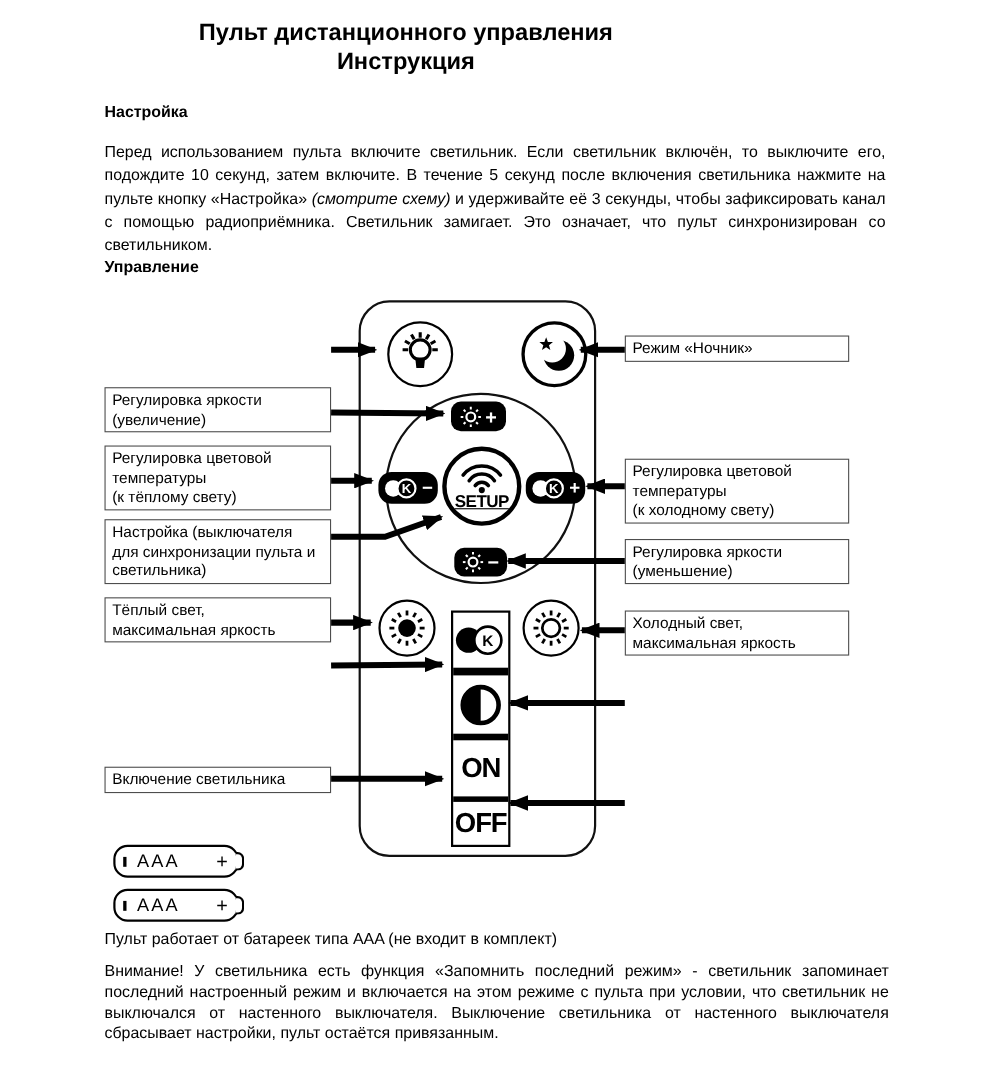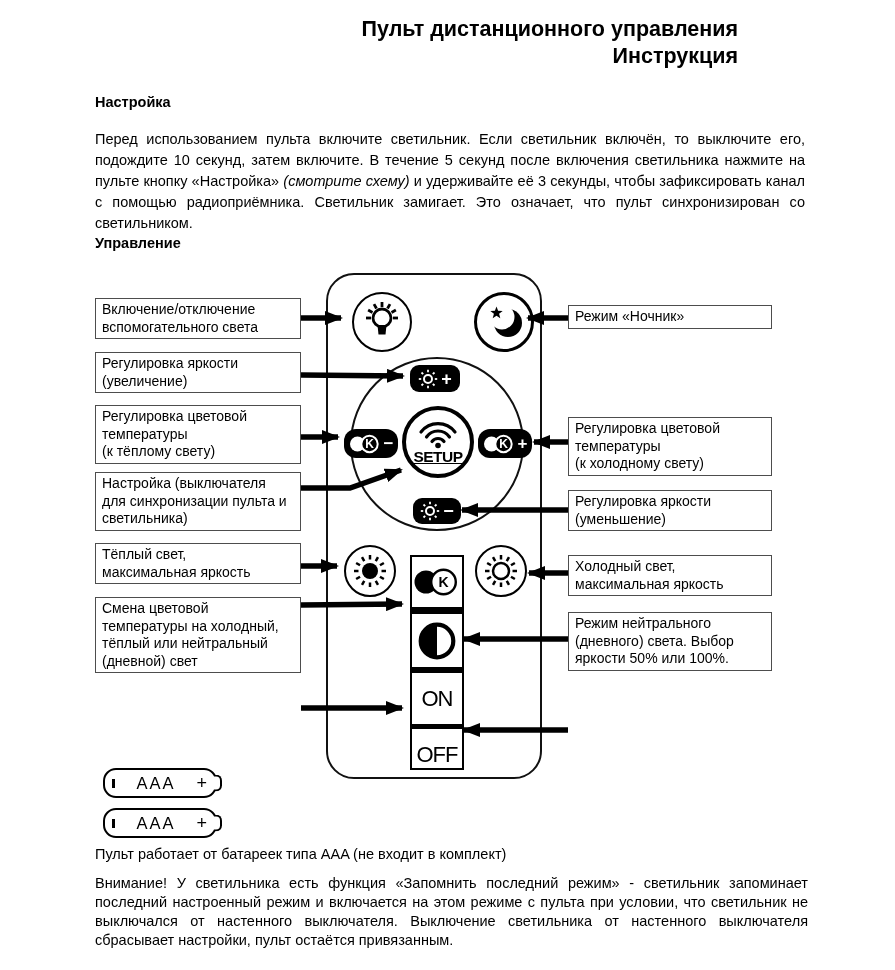--- a/index.html
+++ b/index.html
@@ -1,19 +1,19 @@
 <!DOCTYPE html>
 <html><head>
 <meta charset="utf-8">
 <style>
   html,body{margin:0;padding:0;}
   body{width:895px;height:970px;background:#fff;color:#000;
        font-family:"Liberation Sans","DejaVu Sans",sans-serif;}
   .page{position:relative;width:895px;height:970px;overflow:hidden;background:#fff;}
-  .title{position:absolute;left:0;top:16px;width:738px;text-align:right;
+  .title{position:absolute;left:0;top:16px;width:738px;text-align:center;
          font-size:21.5px;font-weight:bold;line-height:27px;}
   .h{position:absolute;margin:0;font-size:14.5px;font-weight:bold;}
   .h-setup{left:95px;top:94px;}
   .h-control{left:95px;top:235px;}
   .para{position:absolute;margin:0;font-size:14.5px;line-height:21px;text-align:justify;}
   .p-setup{left:95px;top:129px;width:710px;}
   .caption{position:absolute;left:95px;top:846px;margin:0;font-size:14.5px;}
   .warning{position:absolute;left:95px;top:874px;width:713px;margin:0;
            font-size:14.5px;line-height:19px;font-weight:normal;text-align:justify;}
   .callout{position:absolute;box-sizing:border-box;background:#fff;border:1px solid #4d4d4d;
@@ -39,28 +39,28 @@
   .btn-temp-warm .sign,.btn-temp-cold .sign{font-size:17px;}
   .btn-setup{position:absolute;left:74px;top:131px;width:72px;height:72px;border:4px solid #000;
              border-radius:50%;background:#fff;box-sizing:border-box;z-index:2;
              display:flex;flex-direction:column;align-items:center;justify-content:center;}
   .setup-label{font-size:15.5px;font-weight:bold;letter-spacing:-0.5px;margin-top:-1px;text-decoration:underline;}
   .btn-warm-max{left:16px;top:270px;width:52px;height:52px;border:2px solid #000;}
   .btn-cold-max{left:147px;top:270px;width:52px;height:52px;border:2px solid #000;}
   .strip{position:absolute;left:82px;top:280px;width:54px;height:215px;border:2px solid #000;
          box-sizing:border-box;background:#fff;display:flex;flex-direction:column;}
   .cell{display:flex;align-items:center;justify-content:center;}
-  .c1{height:50px;} .c2{height:53px;} .c3{height:51px;} .c4{flex:1;align-items:flex-end;}
+  .c1{height:50px;} .c2{height:53px;} .c3{height:51px;} .c4{flex:1;}
   .sep1{height:7px;background:#000;} .sep2{height:6px;background:#000;} .sep3{height:5px;background:#000;}
-  .onoff{font-size:22px;font-weight:normal;letter-spacing:-1px;}
+  .onoff{font-size:25px;font-weight:bold;letter-spacing:-1px;}
   .arrows{position:absolute;left:0;top:0;pointer-events:none;z-index:5;}
   .battery{position:absolute;width:114px;height:30px;border:2.5px solid #000;border-radius:13px;
            background:#fff;box-sizing:border-box;display:flex;align-items:center;}
   .battery .term{width:2.5px;height:9px;background:#000;margin-left:7px;flex:none;}
-  .battery .blabel{font-size:16.5px;letter-spacing:2px;margin-left:22px;}
+  .battery .blabel{font-size:16.5px;letter-spacing:2px;margin-left:10px;}
   .battery .bplus{margin-left:auto;margin-right:8px;font-size:18px;}
   .battery .nub{position:absolute;right:-7px;top:50%;transform:translateY(-50%);
                 width:6px;height:13px;border:2.5px solid #000;border-left:none;
                 border-radius:0 6px 6px 0;background:#fff;box-sizing:content-box;}
 </style>
 </head>
 <body>
 
 <div class="page">
 
@@ -68,48 +68,40 @@
     <div>Пульт дистанционного управления</div>
     <div>Инструкция</div>
   </div>
 
   <p class="h h-setup">Настройка</p>
 
   <p class="para p-setup"><span>Перед использованием пульта включите светильник. Если светильник включён, то выключите его, подождите 10 секунд, затем включите. В течение 5 секунд после включения светильника нажмите на пульте кнопку «Настройка» </span><i>(смотрите схему)</i><span> и удерживайте её 3 секунды, чтобы зафиксировать канал с помощью радиоприёмника. Светильник замигает. Это означает, что пульт синхронизирован со светильником.</span></p>
 
   <p class="h h-control">Управление</p>
 
-  <div class="callout cl" style="top:298px">Включение/отключение
-вспомогательного света</div>
   <div class="callout cl" style="top:352px">Регулировка яркости
 (увеличение)</div>
   <div class="callout cl" style="top:405px">Регулировка цветовой
 температуры
 (к тёплому свету)</div>
   <div class="callout cl" style="top:472px">Настройка (выключателя
 для синхронизации пульта и
 светильника)</div>
   <div class="callout cl" style="top:543px">Тёплый свет,
 максимальная яркость</div>
-  <div class="callout cl" style="top:597px">Смена цветовой
-температуры на холодный,
-тёплый или нейтральный
-(дневной) свет</div>
+  <div class="callout cl" style="top:697px">Включение светильника</div>
 
   <div class="callout cr" style="top:305px">Режим «Ночник»</div>
   <div class="callout cr" style="top:417px">Регулировка цветовой
 температуры
 (к холодному свету)</div>
   <div class="callout cr" style="top:490px">Регулировка яркости
 (уменьшение)</div>
   <div class="callout cr" style="top:555px">Холодный свет,
 максимальная яркость</div>
-  <div class="callout cr" style="top:612px">Режим нейтрального
-(дневного) света. Выбор
-яркости 50% или 100%.</div>
 
   <div class="remote">
 
     <div class="circle-btn btn-aux">
       <svg width="44" height="44" viewBox="0 0 44 44">
         <g stroke="#000" stroke-width="2.8">
           <line id="lr" x1="22" y1="7" x2="22" y2="2"></line>
           <use href="#lr" transform="rotate(30 22 18)"></use>
           <use href="#lr" transform="rotate(60 22 18)"></use>
           <use href="#lr" transform="rotate(90 22 18)"></use>

